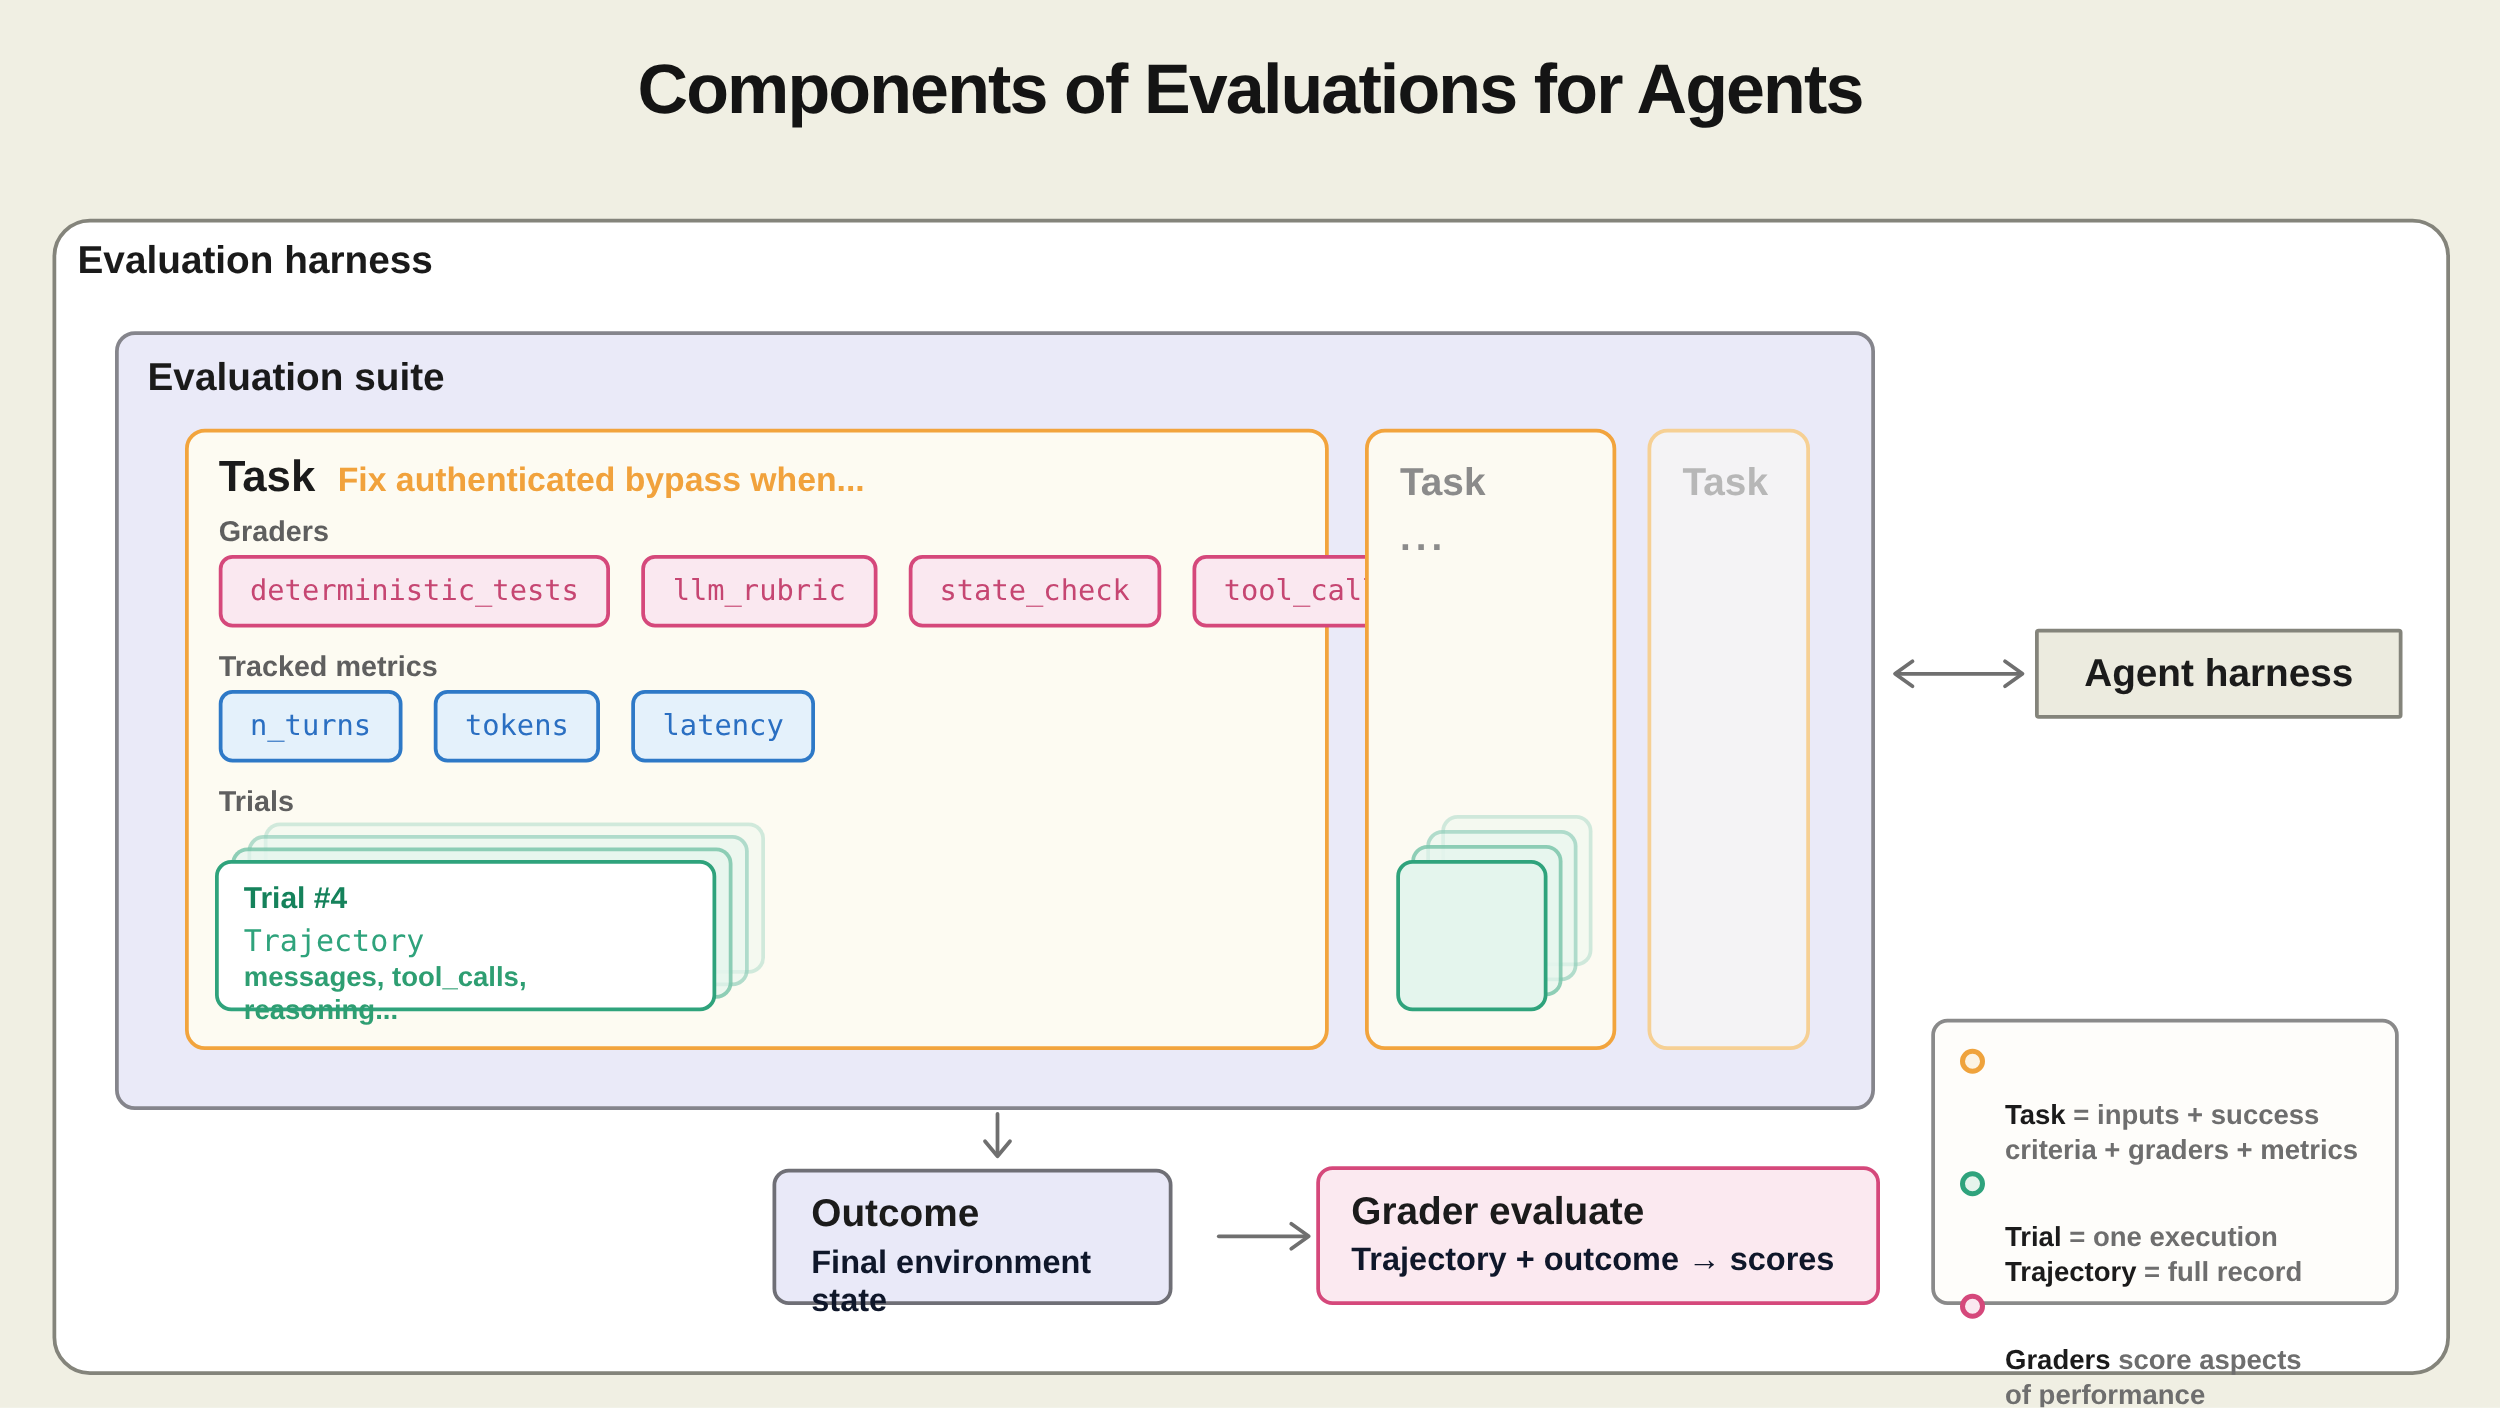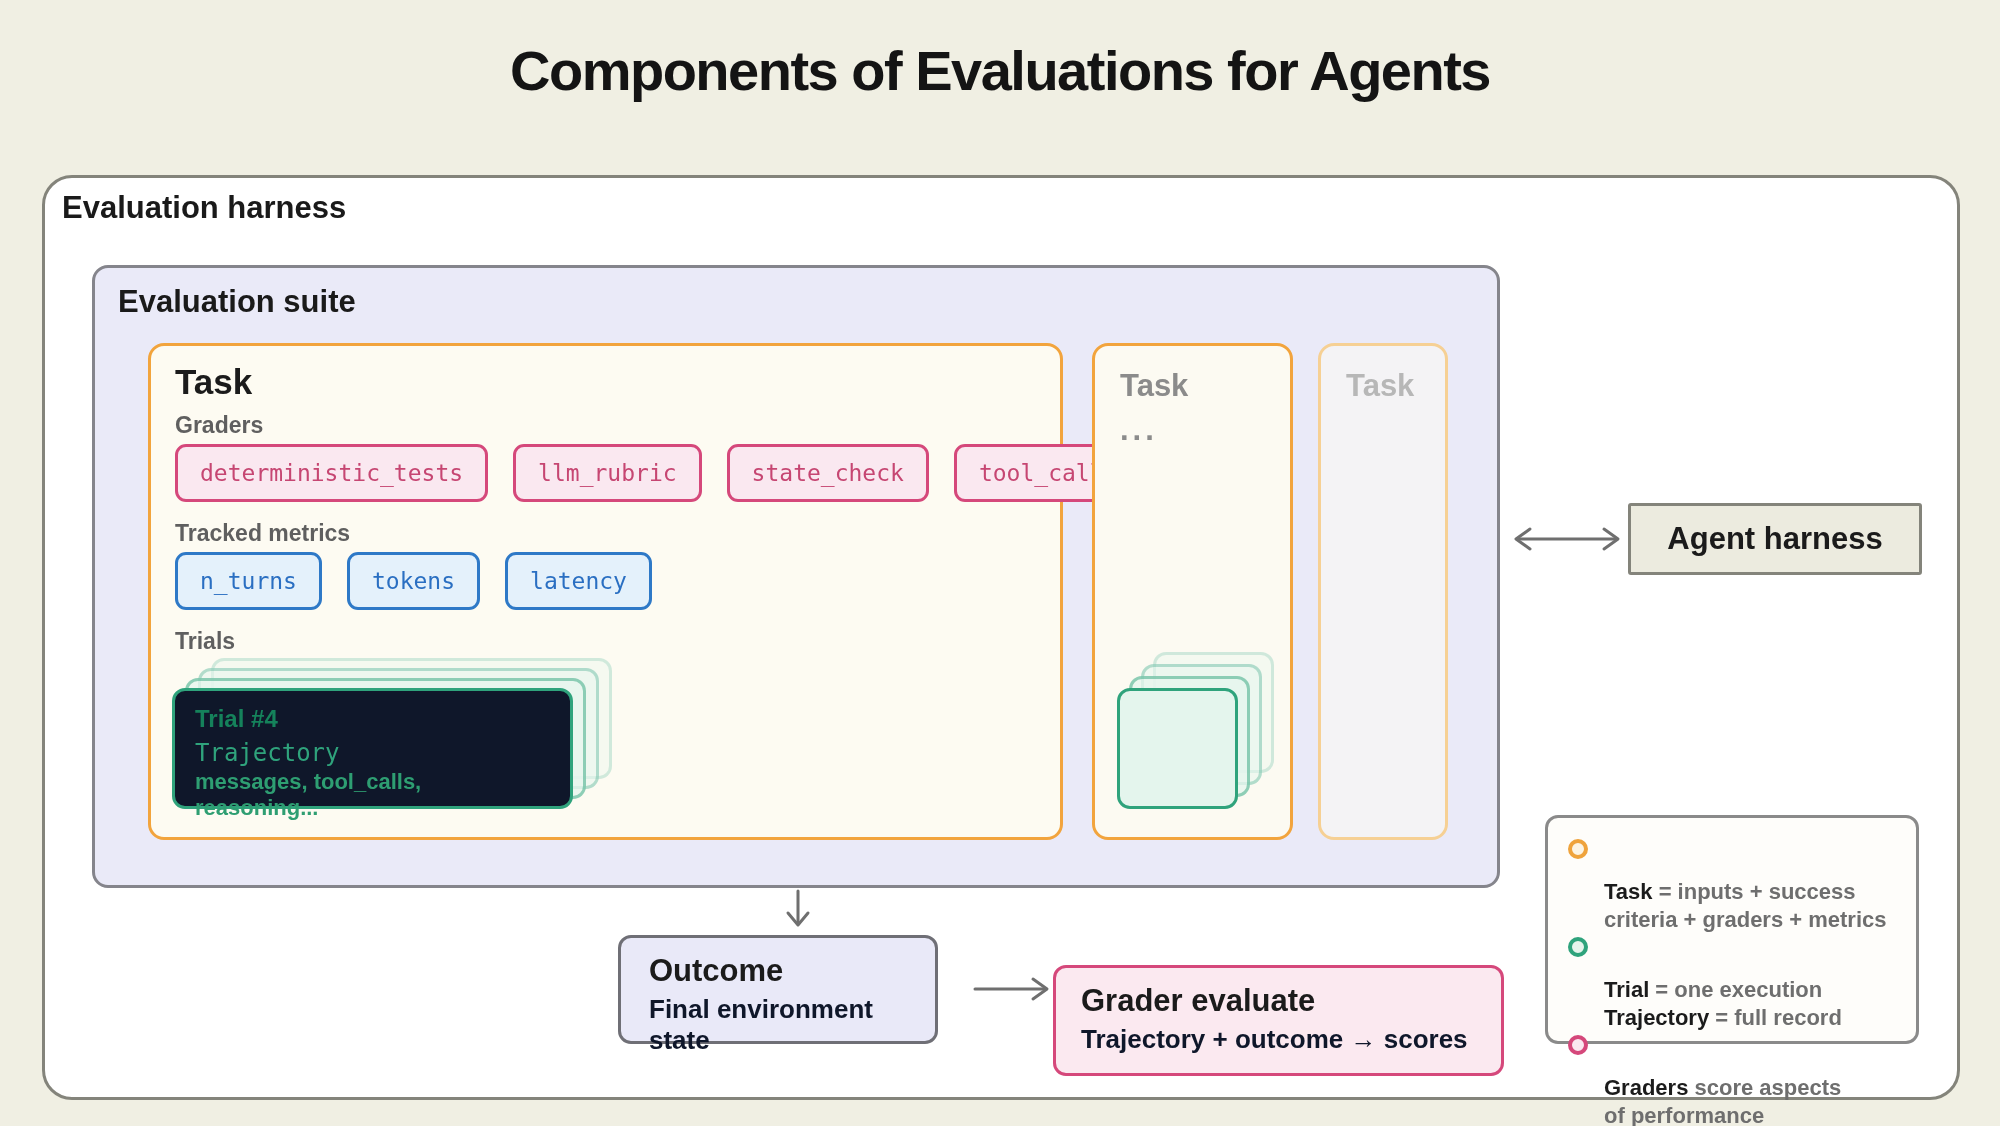--- a/index.html
+++ b/index.html
@@ -54,21 +54,21 @@
     padding:13px 22px;border-radius:11px;white-space:nowrap;
   }
   .pill.pink{background:#FAE8F0;border:3px solid #D5487B;color:#C64672;}
   .pill.blue{background:#E4F1FB;border:3px solid #2E79C7;color:#2A6FC2;}
   
   .trial-stack{left:172px;top:688px;width:401px;height:121px;}
   .tcard{position:absolute;left:0;top:0;width:401px;height:121px;border-radius:13px;}
   .ghost1{transform:translate(13px,-10px);border:3px solid rgba(47,163,124,0.50);background:rgba(230,246,238,0.75);}
   .ghost2{transform:translate(26px,-20px);border:3px solid rgba(47,163,124,0.32);background:rgba(230,246,238,0.55);}
   .ghost3{transform:translate(39px,-30px);border:3px solid rgba(47,163,124,0.18);background:rgba(230,246,238,0.35);}
-  .tmain{border:3px solid #2FA37C;background:#0f172a;padding:14px 20px;}
+  .tmain{border:3px solid #2FA37C;background:#ffffff;padding:14px 20px;}
   .trial-title{font-size:24px;font-weight:800;color:#15825B;}
   .trial-sub{font-family:"DejaVu Sans Mono",monospace;font-size:24px;color:#2FA37C;margin-top:6px;}
   .trial-detail{font-size:22px;font-weight:700;color:#2E9E72;margin-top:2px;}
   
   .mini-stack{left:1117px;top:688px;width:121px;height:121px;}
   .mcard{position:absolute;left:0;top:0;width:121px;height:121px;border-radius:13px;}
   .m1{transform:translate(12px,-12px);border:3px solid rgba(47,163,124,0.50);background:rgba(230,246,238,0.75);}
   .m2{transform:translate(24px,-24px);border:3px solid rgba(47,163,124,0.32);background:rgba(230,246,238,0.55);}
   .m3{transform:translate(36px,-36px);border:3px solid rgba(47,163,124,0.18);background:rgba(230,246,238,0.35);}
   .mmain{border:3px solid #2FA37C;background:#E4F5ED;}
@@ -82,21 +82,21 @@
     display:flex;align-items:center;justify-content:center;
     font-size:31px;font-weight:800;color:#1B1B1B;
   }
   
   .outcome{
     left:618px;top:935px;width:320px;height:109px;
     background:#E9E9F8;border:3px solid #6F6F76;border-radius:13px;padding:15px 28px;
   }
   .grader{
     left:1053px;top:933px;width:451px;height:111px;
-    background:#FBE9F0;border:3px solid #D5487B;border-radius:13px;padding:15px 25px;margin-top:32px;
+    background:#FBE9F0;border:3px solid #D5487B;border-radius:13px;padding:15px 25px;
   }
   .box-title{font-size:31px;font-weight:800;color:#1B1B1B;}
   .box-sub{font-size:26px;font-weight:600;color:#0f172a;margin-top:5px;}
   
   .legend{
     left:1545px;top:815px;width:374px;height:229px;
     background:#FEFDFA;border:3px solid #8A8A8A;border-radius:13px;
     padding:18px 20px;display:flex;flex-direction:column;justify-content:space-between;
   }
   .legend-row{display:flex;gap:16px;}
@@ -118,20 +118,21 @@
 
   <div class="abs harness"></div>
   <div class="abs harness-label">Evaluation harness</div>
 
   <div class="abs suite"></div>
   <div class="abs suite-label">Evaluation suite</div>
 
   <div class="abs task-main"></div>
   <div class="abs task-head">
     <span class="t">Task</span>
+    <span class="d">Fix authenticated bypass when...</span>
   </div>
   <div class="abs sec-label lbl-graders">Graders</div>
   <div class="abs pill-row row-graders">
     <span class="pill pink">deterministic_tests</span>
     <span class="pill pink">llm_rubric</span>
     <span class="pill pink">state_check</span>
     <span class="pill pink">tool_calls</span>
   </div>
   <div class="abs sec-label lbl-metrics">Tracked metrics</div>
   <div class="abs pill-row row-metrics">

